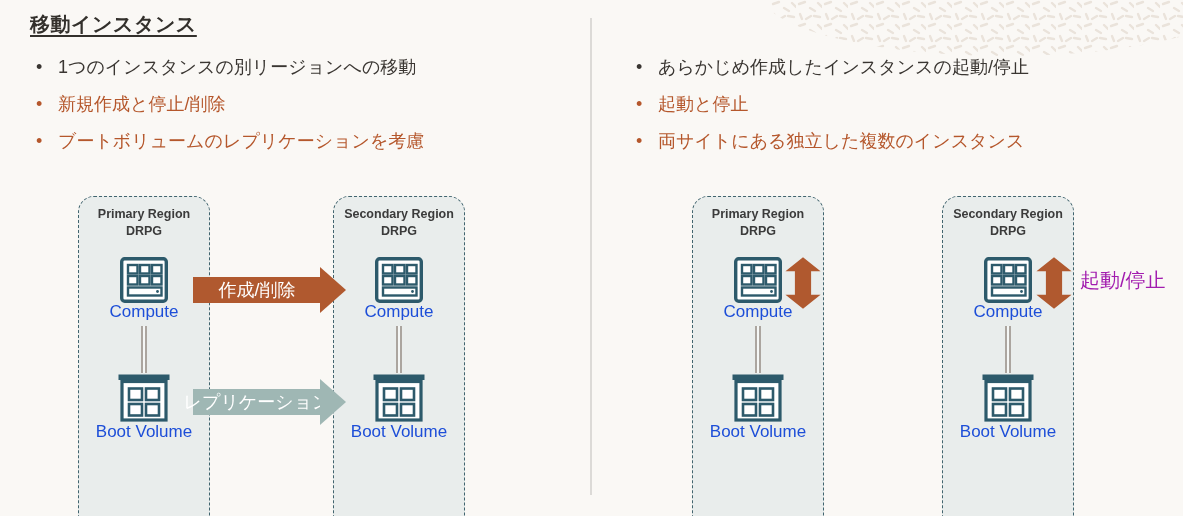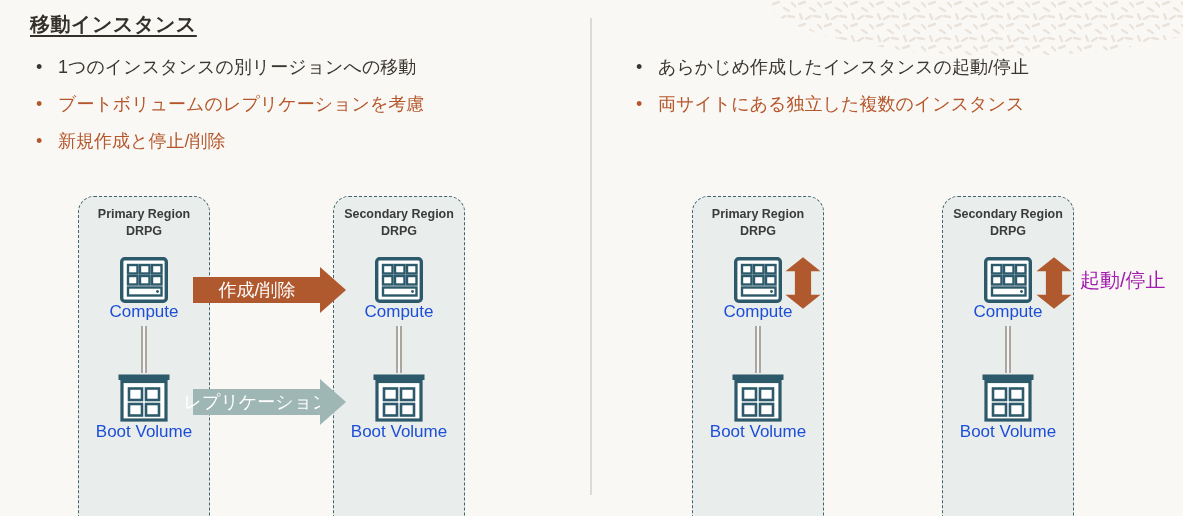--- a/index.html
+++ b/index.html
@@ -114,22 +114,22 @@
     </defs>
     <rect width="413" height="58" fill="url(#dashes)" clip-path="url(#blob)"></rect>
   </svg>
 
   <div class="divider"></div>
 
   <div class="col-title left">移動インスタンス</div>
 
   <ul class="bullets left">
     <li>1つのインスタンスの別リージョンへの移動</li>
+    <li class="accent">新規作成と停止/削除</li>
     <li class="accent">ブートボリュームのレプリケーションを考慮</li>
-    <li class="accent">新規作成と停止/削除</li>
   </ul>
 
   <div class="region-box b1">
     <div class="region-title">
       <div>Primary Region</div>
       <div>DRPG</div>
     </div>
     <div class="icon compute">
       <svg viewBox="0 0 48 46" width="48" height="46">
         <rect x="1.7" y="1.7" width="44.6" height="42.6" rx="3" fill="#fff" stroke="#2d5a6b" stroke-width="3.4"></rect>
@@ -204,20 +204,21 @@
     <div class="head"></div>
   </div>
   <div class="h-arrow replication">
     <div class="body">レプリケーション</div>
     <div class="head"></div>
   </div>
 
 
   <ul class="bullets right">
     <li>あらかじめ作成したインスタンスの起動/停止</li>
+    <li class="accent">起動と停止</li>
     <li class="accent">両サイトにある独立した複数のインスタンス</li>
   </ul>
 
   <div class="region-box b3">
     <div class="region-title">
       <div>Primary Region</div>
       <div>DRPG</div>
     </div>
     <div class="icon compute">
       <svg viewBox="0 0 48 46" width="48" height="46">

